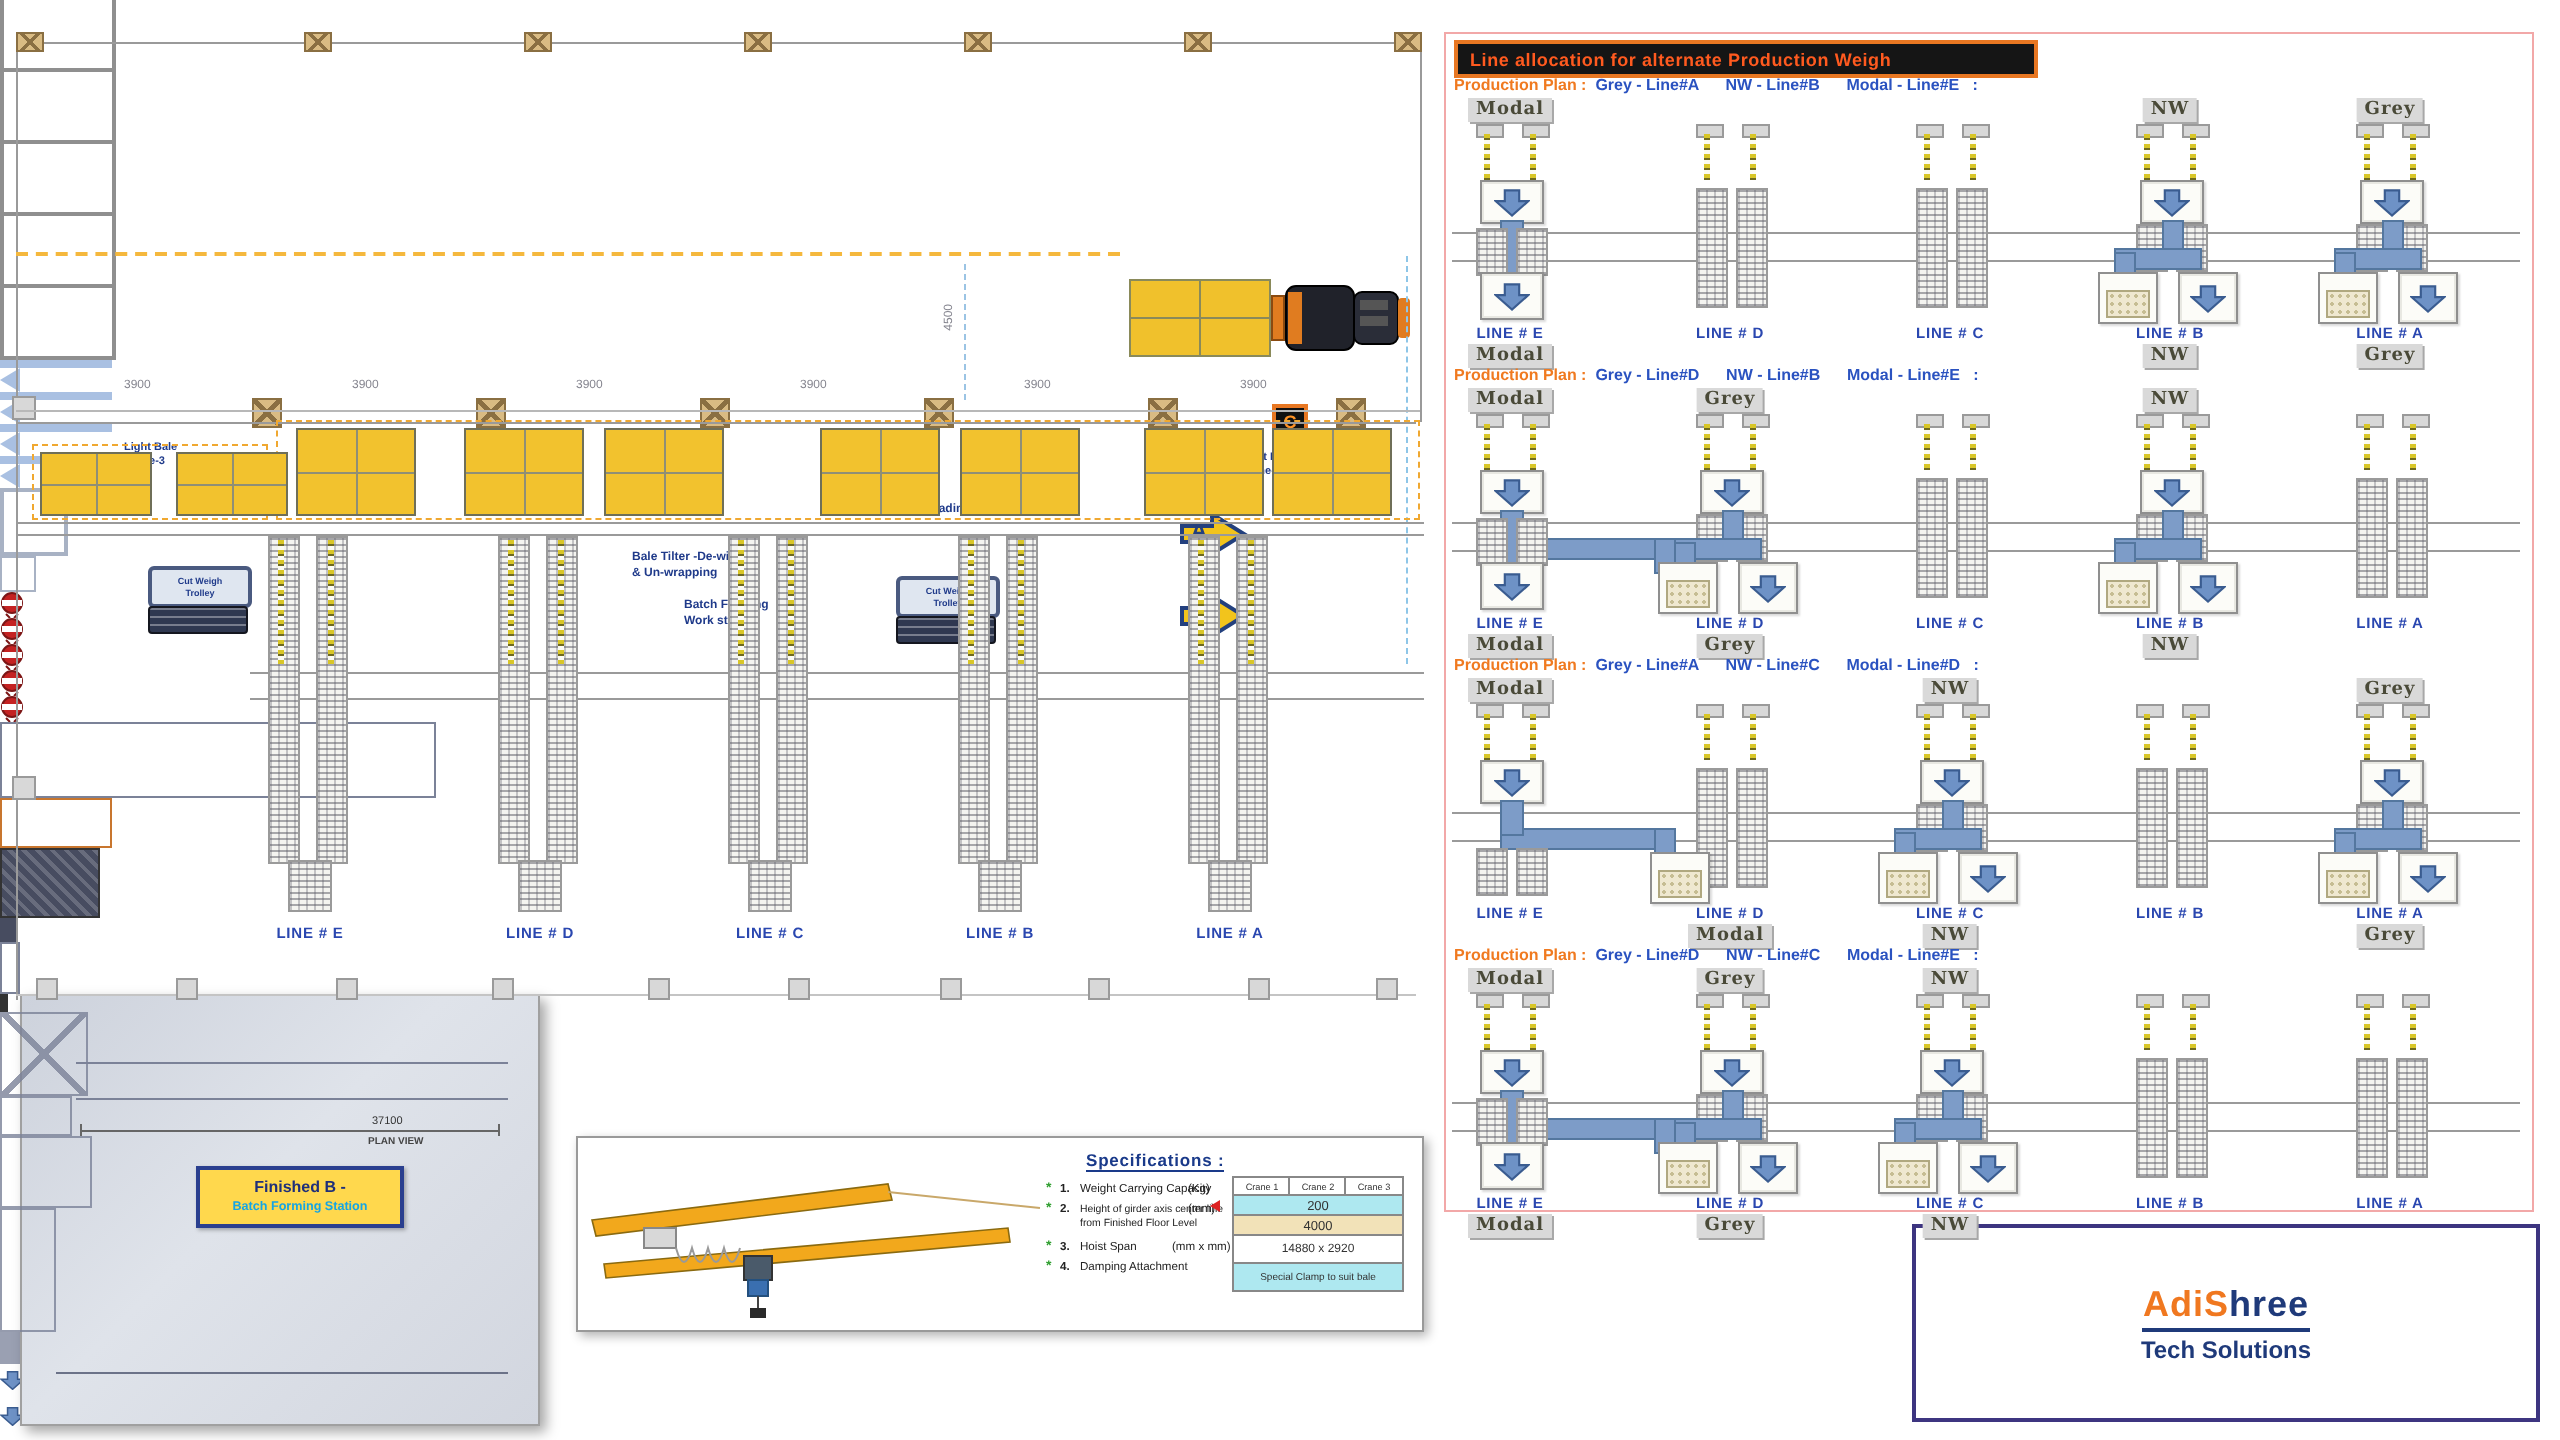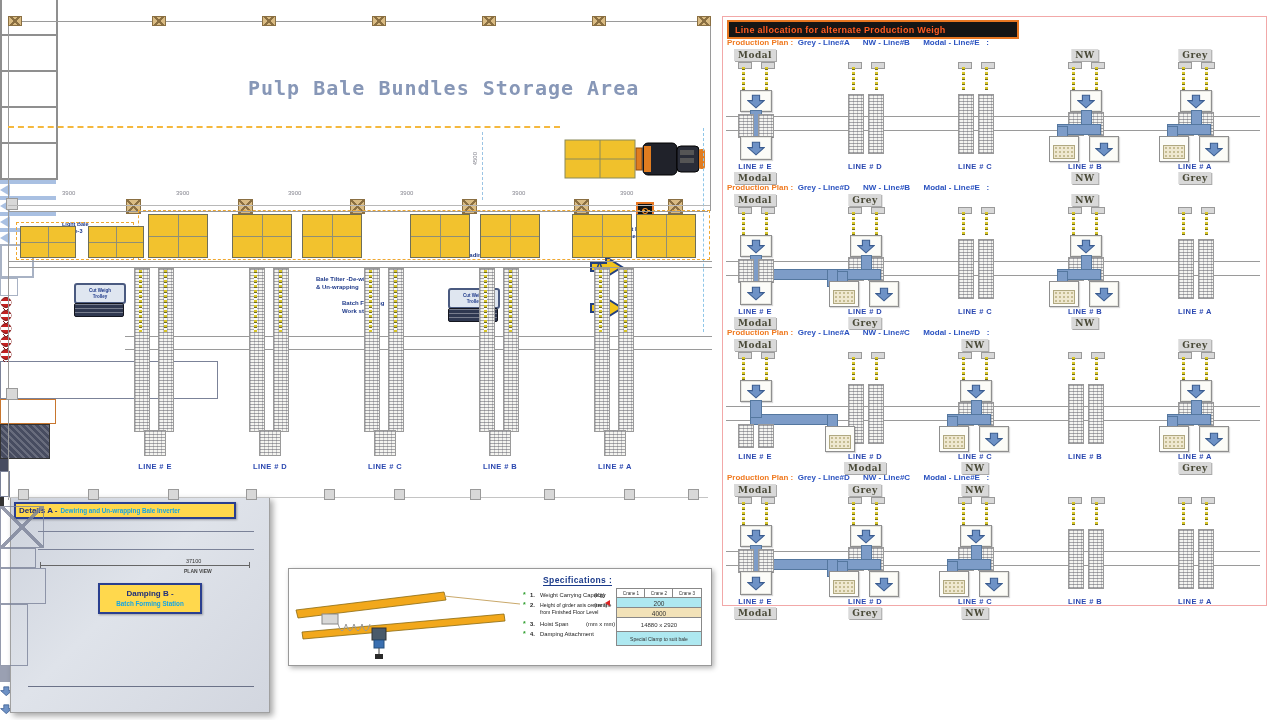--- a/index.html
+++ b/index.html
@@ -51,21 +51,20 @@
   .specno{position:absolute;font-size:5.8px;color:#222;font-weight:bold;}
   .gmark{position:absolute;font-size:7px;color:#2e9e2e;font-weight:bold;}
   .tcell{position:absolute;border:1px solid #888;font-size:4.6px;color:#333;display:flex;align-items:center;
       justify-content:center;background:#fff;white-space:nowrap;}
 </style>
 </head>
 <body>
 
 <div id="root">
 
-  <div class="maintitle" style="left:248px;top:76px;">Pulp Bale Bundles Storage Area</div>
 
   <div class="navysm" style="left:62px;top:221px;width:36px;white-space:normal;">Light Bale Crane-3</div>
   <div class="navysm" style="left:412px;top:219px;width:36px;white-space:normal;">Light Bale Crane-2</div>
   <div class="navysm" style="left:620px;top:226px;width:38px;white-space:normal;">Light Duty Crane-1</div>
   <div style="position:absolute;left:636px;top:202px;width:14px;height:14px;background:#111;
        border:2px solid #e87722;display:flex;align-items:center;justify-content:center;">
     <span style="color:#ff9326;font-weight:bold;font-size:9px;">C</span>
   </div>
 
   <div class="navysm" style="left:462px;top:252px;font-size:6px;">Loading Conveyor</div>
@@ -112,28 +111,24 @@
       <rect x="116" y="22" width="14" height="5" fill="#555"></rect>
       <rect x="135" y="13" width="6" height="20" rx="2" fill="#e07c20"></rect>
     </svg>
   </div>
 
   <div class="dashb" style="left:482px;top:132px;height:68px;border-color:#9bc4e4;"></div>
   <div class="dim" style="left:472px;top:152px;writing-mode:vertical-rl;transform:rotate(180deg);">4500</div>
 
   <div style="position:absolute;left:10px;top:497px;width:258px;height:214px;border:1px solid #a0a0a0;
        background:linear-gradient(135deg,#cdd2dc,#dfe3ea 45%,#d2d6df);box-shadow:3px 3px 6px rgba(0,0,0,.35);"></div>
-  <div class="banner-y" style="left:14px;top:502px;width:212px;height:13px;padding:0 3px;gap:3px;">
-    <span style="color:#1f2f7a;font-weight:bold;font-size:8px;">Details A -</span>
-    <span style="color:#15a5e5;font-weight:bold;font-size:6.3px;">Dewiring and Un-wrapping Bale Inverter</span>
-  </div>
   <div class="dim" style="left:186px;top:558px;color:#333;font-size:5.5px;">37100</div>
   <div class="dim" style="left:184px;top:568px;color:#444;font-weight:bold;font-size:5px;">PLAN VIEW</div>
   <div class="banner-y" style="left:98px;top:583px;width:100px;height:27px;flex-direction:column;justify-content:center;line-height:10px;">
-    <span style="color:#1f2f7a;font-weight:bold;font-size:8px;">Damping B -</span>
+    <span style="color:#1f2f7a;font-weight:bold;font-size:8px;">Finished B -</span>
     <span style="color:#15a5e5;font-weight:bold;font-size:6.3px;">Batch Forming Station</span>
   </div>
 
   <div style="position:absolute;left:288px;top:568px;width:422px;height:96px;background:#fff;border:1px solid #999;
        box-shadow:2px 2px 5px rgba(0,0,0,.3);"></div>
   <div style="position:absolute;left:294px;top:588px;">
     <svg width="230" height="72" viewBox="0 0 230 72">
       <polygon points="2,22 150,4 152,12 4,30" fill="#f2a81c" stroke="#8a6a10" stroke-width="0.8"></polygon>
       <polygon points="8,44 210,26 211,33 9,51" fill="#f2a81c" stroke="#8a6a10" stroke-width="0.8"></polygon>
       <line x1="150" y1="8" x2="226" y2="16" stroke="#c9a86a"></line>
@@ -176,20 +171,27 @@
   <div class="tcell" style="left:616px;top:597px;width:84px;height:10px;background:#aee8f0;font-size:6.5px;">200</div>
   <div class="tcell" style="left:616px;top:607px;width:84px;height:10px;background:#f2e2b8;font-size:6.5px;">4000</div>
   <div class="tcell" style="left:616px;top:617px;width:84px;height:14px;font-size:6px;">14880 x 2920</div>
   <div class="tcell" style="left:616px;top:631px;width:84px;height:13px;background:#aee8f0;font-size:5px;">Special Clamp to suit bale</div>
 
   <div style="position:absolute;left:722px;top:16px;width:543px;height:588px;border:1px solid #f2a8a8;"></div>
   <div class="banner-k" style="left:727px;top:20px;width:282px;height:15px;padding-left:6px;">
     <span style="color:#ff5a1f;font-weight:bold;font-size:9px;letter-spacing:.3px;">Line allocation for alternate Production Weigh</span>
   </div>
 
+  <div style="position:absolute;left:956px;top:612px;width:310px;height:95px;border:2px solid #3d3580;background:#fff;
+       display:flex;flex-direction:column;align-items:center;justify-content:center;">
+    <span style="border-bottom:2px solid #1f3a7a;padding-bottom:1px;font-weight:bold;font-size:18px;letter-spacing:.5px;">
+      <span style="color:#f07820;">AdiS</span><span style="color:#1f3a7a;">hree</span>
+    </span>
+    <span style="color:#1f3a7a;font-weight:bold;font-size:12px;margin-top:2px;">Tech Solutions</span>
+  </div>
 <div class="hl" style="left: 8px; top: 21px; width: 698px;"></div>
     <div class="vl" style="left: 8px; top: 21px; height: 479px;"></div>
     <div class="vl" style="left: 710px; top: 21px; height: 190px;"></div>
     <div class="hl" style="left: 8px; top: 497px; width: 700px; background: rgb(196, 196, 196);"></div>
     <div class="dasho" style="left: 8px; top: 126px; width: 552px;"></div>
     <div class="dashb" style="left: 703px; top: 128px; height: 204px;"></div>
     <div class="colsq" style="left: 8px; top: 16px; width: 12px; height: 8px;"></div>
     <div class="colsq" style="left: 152px; top: 16px; width: 12px; height: 8px;"></div>
     <div class="colsq" style="left: 262px; top: 16px; width: 12px; height: 8px;"></div>
     <div class="colsq" style="left: 372px; top: 16px; width: 12px; height: 8px;"></div>

